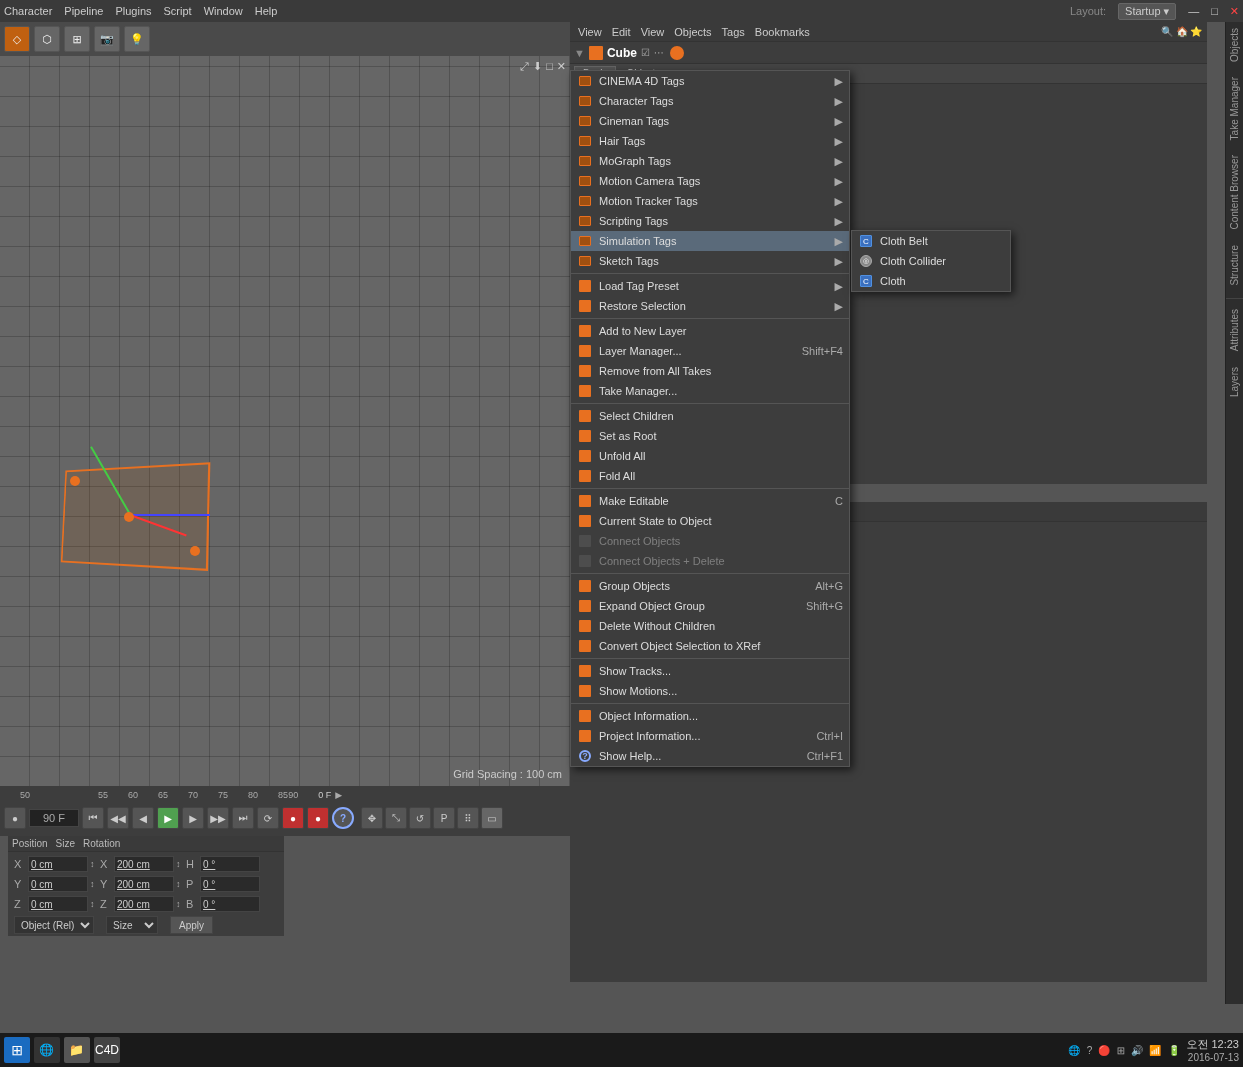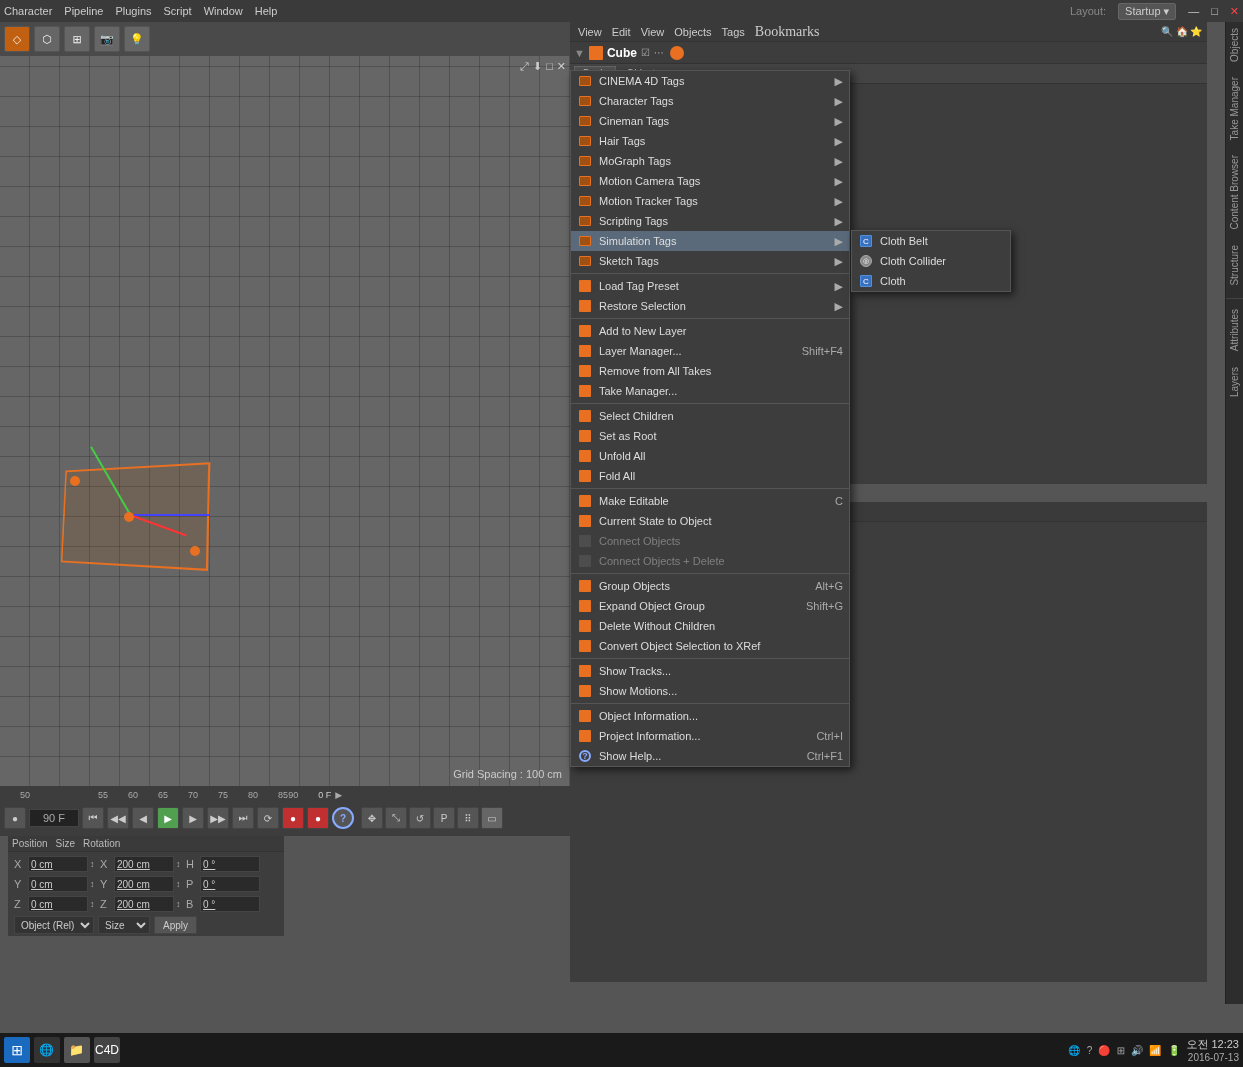--- a/index.html
+++ b/index.html
@@ -156,21 +156,21 @@
       background: #2a2a2a;
       border: 1px solid #444;
       color: #ccc;
       font-size: 10px;
       padding: 0 2px;
       text-decoration: underline;
     }
     .coords-footer {
       display: flex;
       align-items: center;
-      gap: 4px;
+      gap: 12px;
       padding: 2px 4px;
     }
     .coords-select {
       background: #333;
       color: #ccc;
       border: 1px solid #444;
       font-size: 10px;
       height: 18px;
       padding: 0 2px;
     }
@@ -512,21 +512,21 @@
   <div class="win-btn maximize"></div>
   <div class="win-btn close"></div>
 </div>
 
 <div style="position:absolute;top:22px;left:570px;width:637px;height:20px;background:#3a3a3a;display:flex;align-items:center;gap:2px;padding:0 4px;border-bottom:1px solid #333;z-index:50;">
   <span style="font-size:11px;color:#ccc;padding:0 4px;cursor:pointer;">View</span>
   <span style="font-size:11px;color:#ccc;padding:0 4px;cursor:pointer;">Edit</span>
   <span style="font-size:11px;color:#ccc;padding:0 4px;cursor:pointer;">View</span>
   <span style="font-size:11px;color:#ccc;padding:0 4px;cursor:pointer;">Objects</span>
   <span style="font-size:11px;color:#ccc;padding:0 4px;cursor:pointer;">Tags</span>
-  <span style="font-size:14px;color:#ccc;padding:0 4px;cursor:pointer;font-family:Liberation Serif, serif;">Bookmarks</span>
+  <span style="font-size:11px;color:#ccc;padding:0 4px;cursor:pointer;">Bookmarks</span>
   <span style="flex:1;"></span>
   <span style="font-size:10px;color:#888;">🔍</span>
   <span style="font-size:10px;color:#888;">🏠</span>
   <span style="font-size:10px;color:#888;">⭐</span>
 </div>
 
 <div style="position:absolute;top:42px;left:570px;width:637px;height:22px;background:#3d3d3d;display:flex;align-items:center;padding:0 4px;gap:4px;border-bottom:1px solid #333;z-index:50;">
   <span style="font-size:11px;color:#888;">▼</span>
   <div style="width:14px;height:14px;background:#e87020;border-radius:1px;flex-shrink:0;"></div>
   <span style="font-size:12px;color:#fff;font-weight:bold;">Cube</span>

